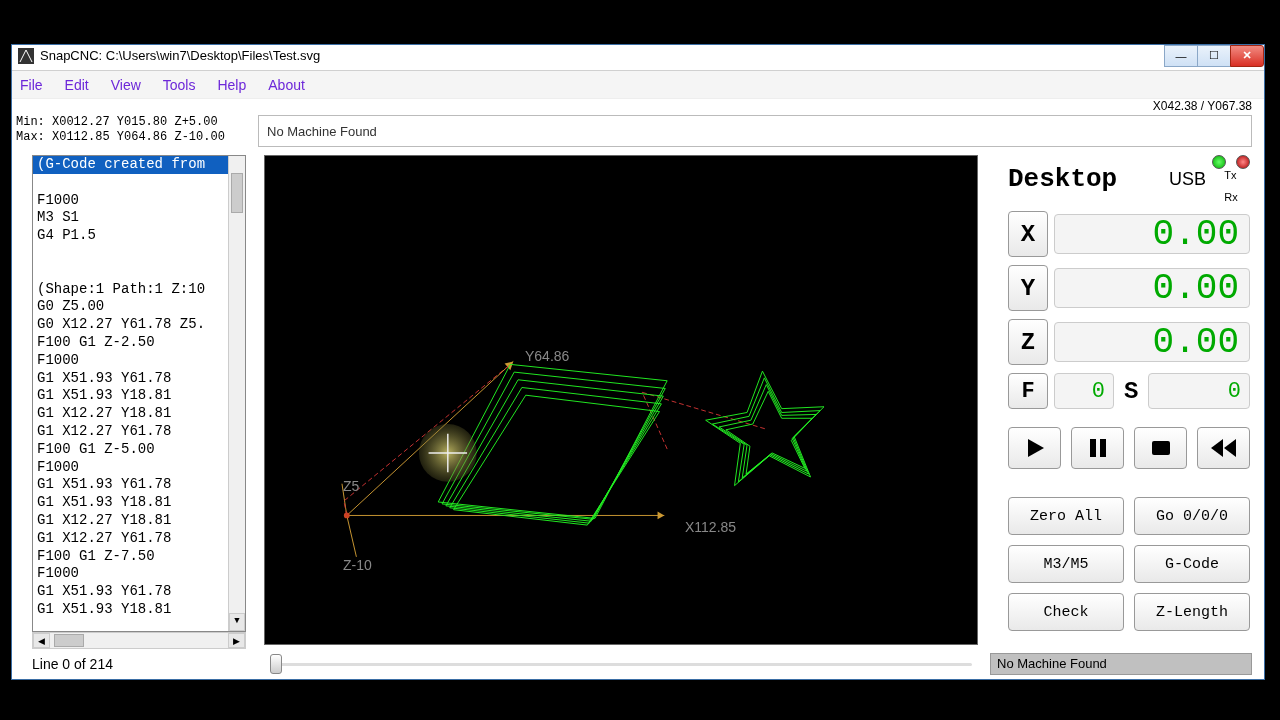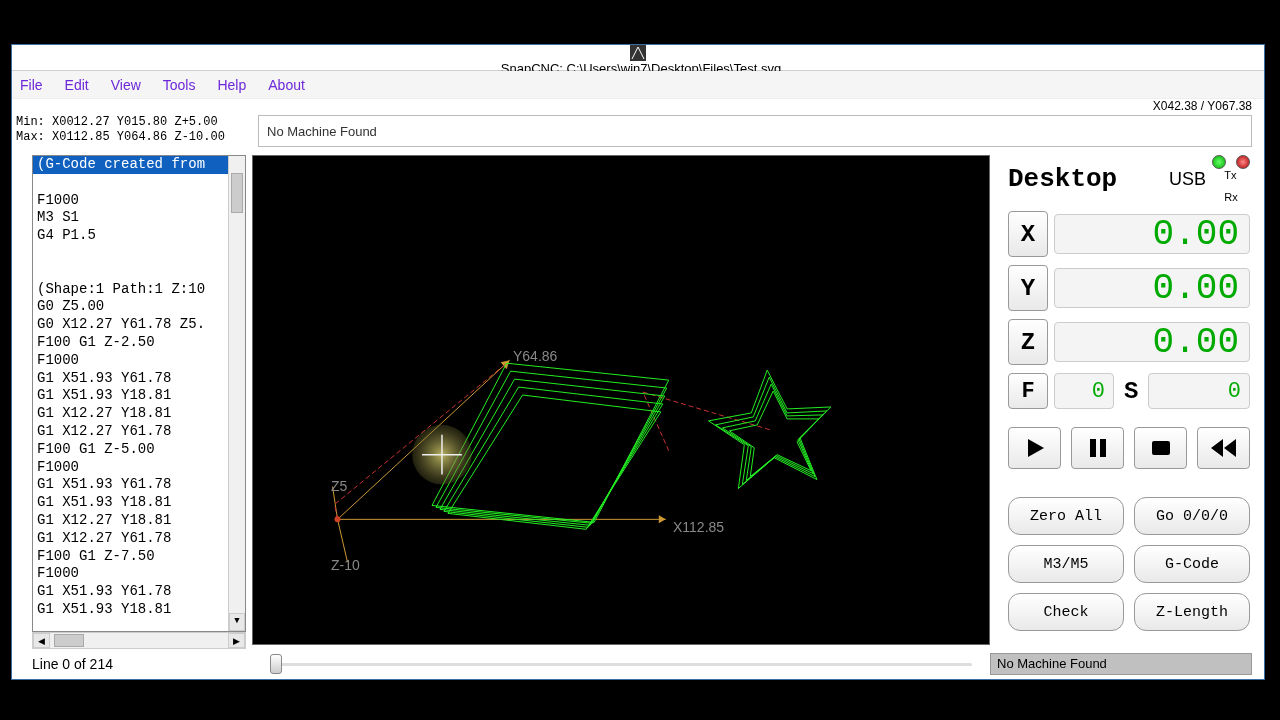--- a/index.html
+++ b/index.html
@@ -1,30 +1,30 @@
 <!DOCTYPE html>
 <html><head>
 <meta charset="utf-8">
 <style>
   * { box-sizing: border-box; margin: 0; padding: 0; }
   body { background: #000; font-family: "Segoe UI", Tahoma, sans-serif; font-size: 13px; display: flex; align-items: center; justify-content: center; height: 720px; width: 1280px; overflow: hidden; }
   .window { width: 1254px; height: 636px; background: #fff; border: 1px solid #3b6ea5; display: flex; flex-direction: column; position: absolute; top: 44px; left: 11px; }
-  .titlebar { height: 26px; background: #fff; display: flex; align-items: center; padding: 0 0 4px 6px; border-bottom: 1px solid #d0d0d0; flex-direction: column; }
+  .titlebar { height: 26px; background: #fff; display: flex; align-items: center; padding: 0 0 4px 6px; border-bottom: 1px solid #d0d0d0; }
   .titlebar .icon { width: 16px; height: 16px; margin-right: 6px; display:inline-block; }
   .titlebar .title { flex: 1; font-size: 13px; color: #000; }
   .win-buttons { display: flex; height: 22px; }
   .win-btn { width: 34px; height: 22px; border: 1px solid #8aa7c7; background: linear-gradient(#eaf2fb,#cfe1f5); margin-left: -1px; display:flex; align-items:center; justify-content:center; font-size:11px; }
   .win-btn.close { background: linear-gradient(#f28b82,#d93025); border-color:#a52714; color:#fff; font-weight:bold; border-top-right-radius:3px; border-bottom-right-radius:3px;}
   .menubar { height: 28px; background: #f5f5f5; display: flex; align-items: center; padding: 0 8px; gap: 22px; border-bottom: 1px solid #eee; }
   .menubar span { font-size: 14px; color: #6d28d9; }
   .statusbar-top { height: 16px; display:flex; justify-content:flex-end; padding-right:12px; font-size:12px; color:#000; background:#fff;}
   .inforow { display:flex; height: 34px; }
   .bounds { padding: 0 4px; font-family: "Courier New", monospace; font-size: 12px; line-height: 15px; white-space: pre; width: 240px; }
   .machinebox { flex:1; border:1px solid #bbb; margin: 0 12px 2px 6px; padding: 5px 8px; font-size:13px; color:#333; display:flex; align-items:center;}
-  .main { flex:1; display:flex; padding: 6px 0 0 20px; gap:6px; min-height:0;}
+  .main { flex:1; display:flex; padding: 6px 0 0 20px; gap:18px; min-height:0;}
   .gcode-wrap { width: 214px; display:flex; flex-direction:column; }
   .gcode-list { flex:1; border:1px solid #888; font-family:"Courier New", monospace; font-size:14px; line-height:17.8px; overflow:hidden; position:relative; background:#fff;}
   .gcode-list .sel { background:#1060c0; color:#fff;}
   .gcode-list div { padding: 0 4px; white-space:pre; min-height:17.8px;}
   .vscroll { position:absolute; right:0; top:0; bottom:0; width:17px; background:#f0f0f0; border-left:1px solid #ccc;}
   .vscroll .up, .vscroll .down { height:17px; border:1px solid #ccc; background:#e8e8e8; display:flex; align-items:center; justify-content:center; font-size:9px;}
   .vscroll .down { position:absolute; bottom:0; left:0; right:0;}
   .vscroll .thumb { position:absolute; top:17px; left:2px; right:2px; height:40px; background:#ccc; border:1px solid #aaa;}
   .hscrollbar { height:17px; border:1px solid #ccc; background:#f0f0f0; display:flex; align-items:center;}
   .hscrollbar .left, .hscrollbar .right { width:17px; height:100%; border:1px solid #ccc; background:#e8e8e8; display:flex; align-items:center; justify-content:center; font-size:9px;}
@@ -46,21 +46,21 @@
   .axis-row { display:flex; gap:6px; align-items:center;}
   .axis-btn { width:40px; height:46px; border:1px solid #999; background:linear-gradient(#fff,#e9e9e9); font-family:"Courier New",monospace; font-size:24px; font-weight:bold; border-radius:4px; display:flex; align-items:center; justify-content:center;}
   .axis-val { flex:1; height:40px; border:1px solid #ccc; background:#f4f4f4; font-family:"Courier New",monospace; font-size:36px; color:#0a0; display:flex; align-items:center; justify-content:flex-end; padding-right:10px; border-radius:4px;}
   .fs-row { display:flex; gap:6px; align-items:center;}
   .fs-btn { width:40px; height:36px; border:1px solid #999; background:linear-gradient(#fff,#e9e9e9); font-family:"Courier New",monospace; font-size:22px; font-weight:bold; border-radius:4px; display:flex; align-items:center; justify-content:center;}
   .fs-val { width:60px; height:36px; border:1px solid #ccc; background:#f4f4f4; font-family:"Courier New",monospace; font-size:22px; color:#0a0; display:flex; align-items:center; justify-content:flex-end; padding-right:8px; border-radius:4px;}
   .fs-s { font-family:"Courier New",monospace; font-size:24px; font-weight:bold; margin:0 4px;}
   .transport { display:flex; gap:10px; margin-top:10px;}
   .trans-btn { flex:1; height:42px; border:1px solid #999; background:linear-gradient(#fff,#e9e9e9); border-radius:4px; display:flex; align-items:center; justify-content:center;}
   .cmd-grid { display:grid; grid-template-columns:1fr 1fr; gap:10px; margin-top:20px;}
-  .cmd-btn { height:38px; border:1px solid #999; background:linear-gradient(#fff,#e9e9e9); border-radius:12px; font-family:"Courier New",monospace; font-size:15px; display:flex; align-items:center; justify-content:center;}
+  .cmd-btn { height:38px; border:1px solid #999; background:linear-gradient(#fff,#e9e9e9); border-radius:4px; font-family:"Courier New",monospace; font-size:15px; display:flex; align-items:center; justify-content:center;}
   .bottom { display:flex; align-items:center; height:30px; padding: 2px 12px 2px 20px;}
   .linecnt { font-size:14px; width:220px;}
   .slider { flex:1; height:20px; position:relative; margin: 0 18px;}
   .slider .track { position:absolute; top:9px; left:0; right:0; height:3px; background:#ddd; border-radius:2px;}
   .slider .handle { position:absolute; top:0; left:0; width:12px; height:20px; background:linear-gradient(#fff,#ccc); border:1px solid #888; border-radius:3px;}
   .statusbox { width:262px; height:22px; background:#c0c0c0; border:1px solid #999; font-size:13px; color:#000; padding:2px 6px;}
 </style>
 </head>
 <body>
 

